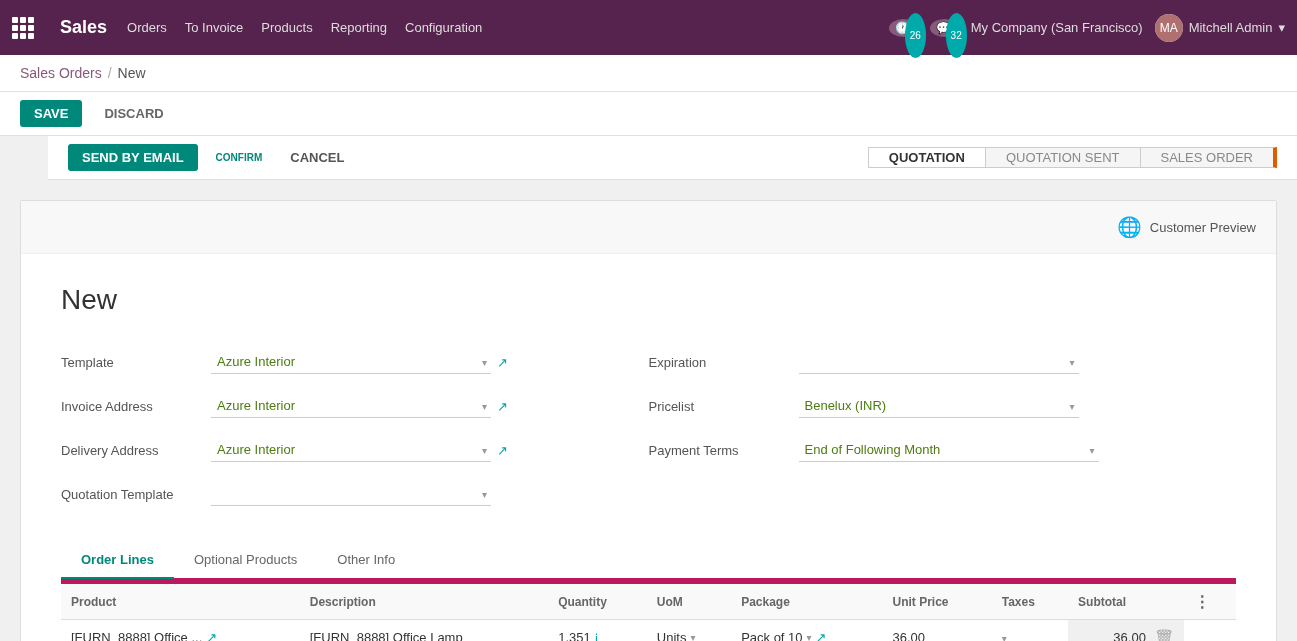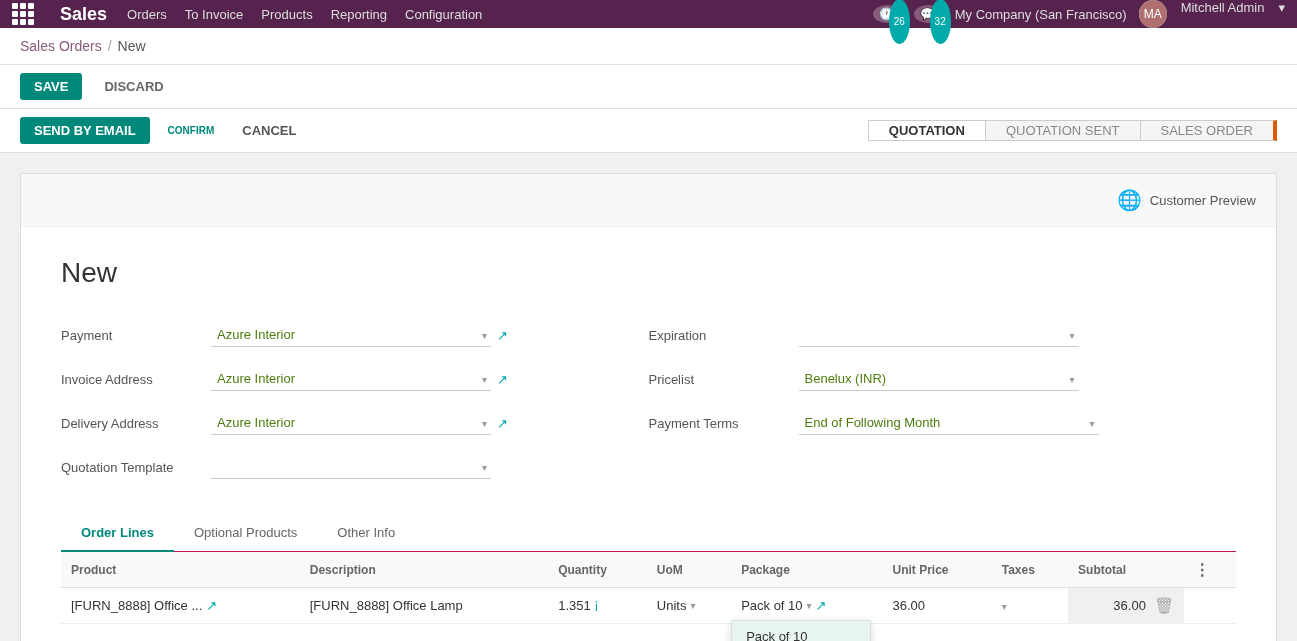--- a/index.html
+++ b/index.html
@@ -2,34 +2,34 @@
 <html><head>
   <meta charset="utf-8">
   <style>
     * { box-sizing: border-box; margin: 0; padding: 0; }
     body { font-family: 'Segoe UI', Arial, sans-serif; font-size: 13px; background: #f0f0f0; color: #333; }
 
     
     .navbar {
       background: #56234e;
       color: #fff;
-      height: 28px;
+      height: 55px;
       display: flex;
       align-items: center;
       padding: 0 12px;
       gap: 20px;
     }
     .navbar-brand { font-size: 18px; font-weight: bold; color: #fff; }
     .navbar-menu { display: flex; gap: 18px; flex: 1; }
     .navbar-menu a { color: #ddd; text-decoration: none; font-size: 13px; }
     .navbar-right { display: flex; align-items: center; gap: 12px; }
     .navbar-badge { background: #875a7b; border-radius: 50%; padding: 2px 7px; font-size: 12px; color: #fff; position: relative; }
     .navbar-badge .count { background: #00aaaa; border-radius: 50%; font-size: 10px; padding: 17px 5px; position: absolute; top: -6px; right: -8px; }
     .navbar-company { color: #ddd; font-size: 13px; }
-    .navbar-user { color: #ddd; font-size: 13px; display: flex; align-items: flex-start; gap: 14px; }
+    .navbar-user { color: #ddd; font-size: 13px; display: flex; align-items: center; gap: 6px; }
     .avatar { width: 28px; height: 28px; border-radius: 50%; background: #ccc; display: inline-block; overflow: hidden; }
     .avatar-img { width: 100%; height: 100%; background: #b07070; border-radius: 50%; display: flex; align-items: center; justify-content: center; color: #fff; font-size: 12px; }
     .grid-icon { display: grid; grid-template-columns: repeat(3,6px); gap: 2px; margin-right: 6px; }
     .grid-dot { width: 6px; height: 6px; background: #fff; border-radius: 1px; }
 
     
     .breadcrumb-bar {
       background: #fff;
       padding: 10px 20px;
       border-bottom: 1px solid #e0e0e0;
@@ -55,20 +55,21 @@
     .btn-discard { background: transparent; color: #666; border: none; padding: 6px 14px; cursor: pointer; font-size: 13px; font-weight: 600; }
 
     
     .status-bar {
       background: #fff;
       padding: 8px 20px;
       display: flex;
       align-items: center;
       gap: 8px;
       border-bottom: 1px solid #ddd;
+      margin-left: 48px;
     }
     .btn-send-email { background: #00897b; color: #fff; border: none; padding: 6px 14px; border-radius: 3px; cursor: pointer; font-size: 13px; font-weight: 600; }
     .btn-confirm { background: transparent; color: #00897b; border: none; padding: 6px 10px; cursor: pointer; font-size: 10px; font-weight: 700; }
     .btn-cancel-order { background: transparent; color: #555; border: none; padding: 6px 10px; cursor: pointer; font-size: 13px; font-weight: 600; }
     .status-steps { margin-left: auto; display: flex; align-items: stretch; }
     .status-step {
       padding: 2px 20px;
       font-size: 13px;
       color: #888;
       border: 1px solid #ccc;
@@ -121,21 +122,21 @@
       color: #4d7c0f;
       background: transparent;
       width: 280px;
       outline: none;
     }
     .field-select-wrap { position: relative; display: flex; align-items: center; }
     .dropdown-arrow { position: absolute; right: 4px; color: #999; font-size: 10px; pointer-events: none; }
     .ext-link { color: #00aaaa; font-size: 13px; cursor: pointer; text-decoration: none; }
 
     
-    .tabs-bar { display: flex; border-bottom: 1px solid #be185d; margin: 20px 0 0; }
+    .tabs-bar { display: flex; border-bottom: 6px solid #be185d; margin: 20px 0 0; }
     .tab {
       padding: 10px 20px;
       font-size: 13px;
       color: #666;
       cursor: pointer;
       border-bottom: 2px solid transparent;
       margin-bottom: -1px;
     }
     .tab.active { color: #00897b; border-bottom: 2px solid #00897b; font-weight: 600; }
 
@@ -257,21 +258,21 @@
       </div>
     </div>
 
     <div class="form-body">
       <div class="form-title">New</div>
 
       <div class="form-fields">
 
         <div class="field-col">
           <div class="field-row">
-            <span class="field-label">Payment</span>
+            <span class="field-label">Template</span>
             <div class="field-value">
               <div class="field-select-wrap">
                 <input class="field-input" value="Azure Interior" style="">
                 <span class="dropdown-arrow">▾</span>
               </div>
               <a class="ext-link">↗</a>
             </div>
           </div>
           <div class="field-row">
             <span class="field-label">Invoice Address</span>

